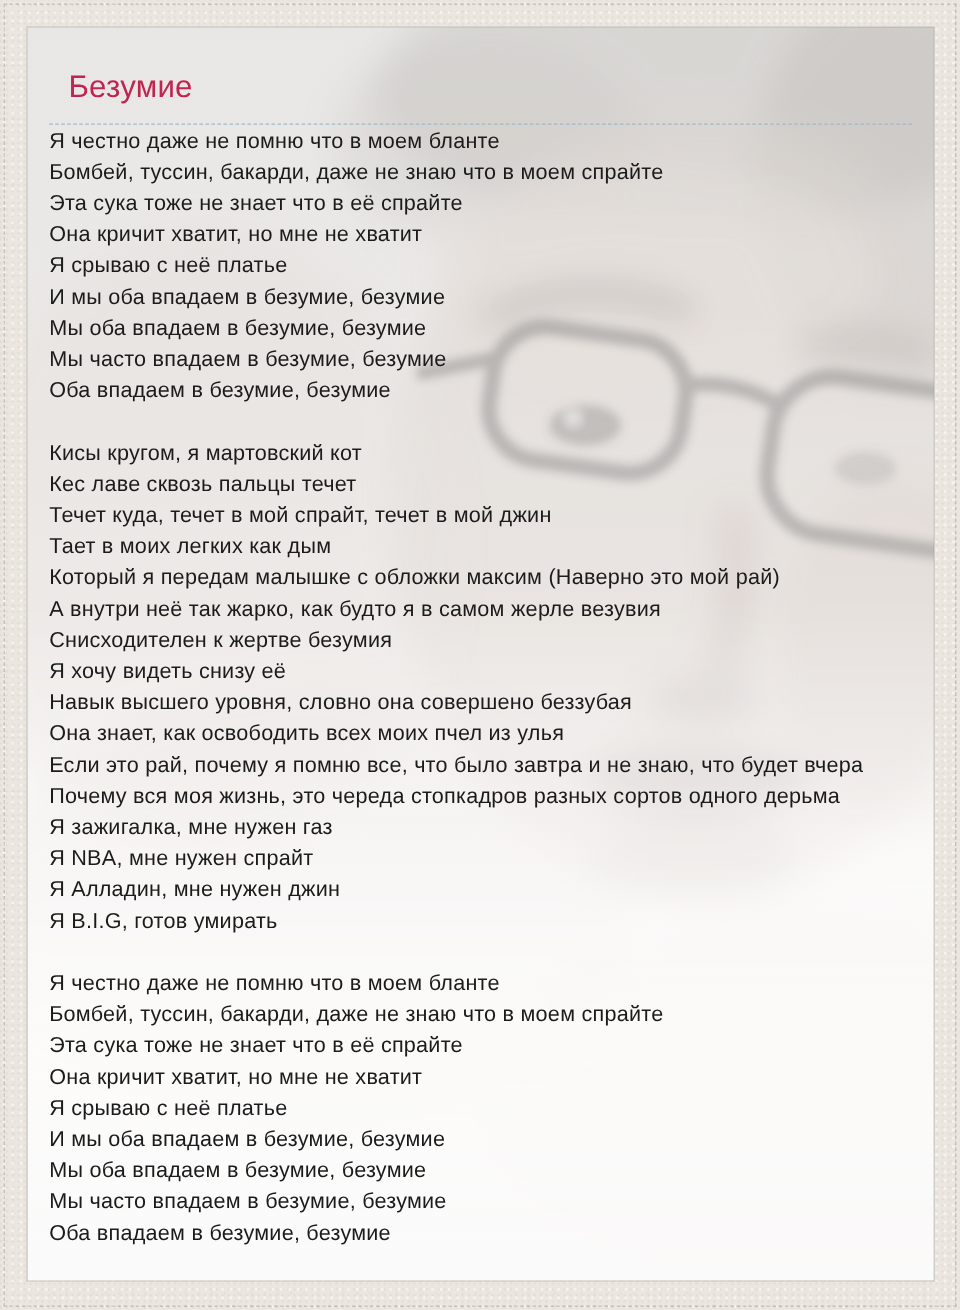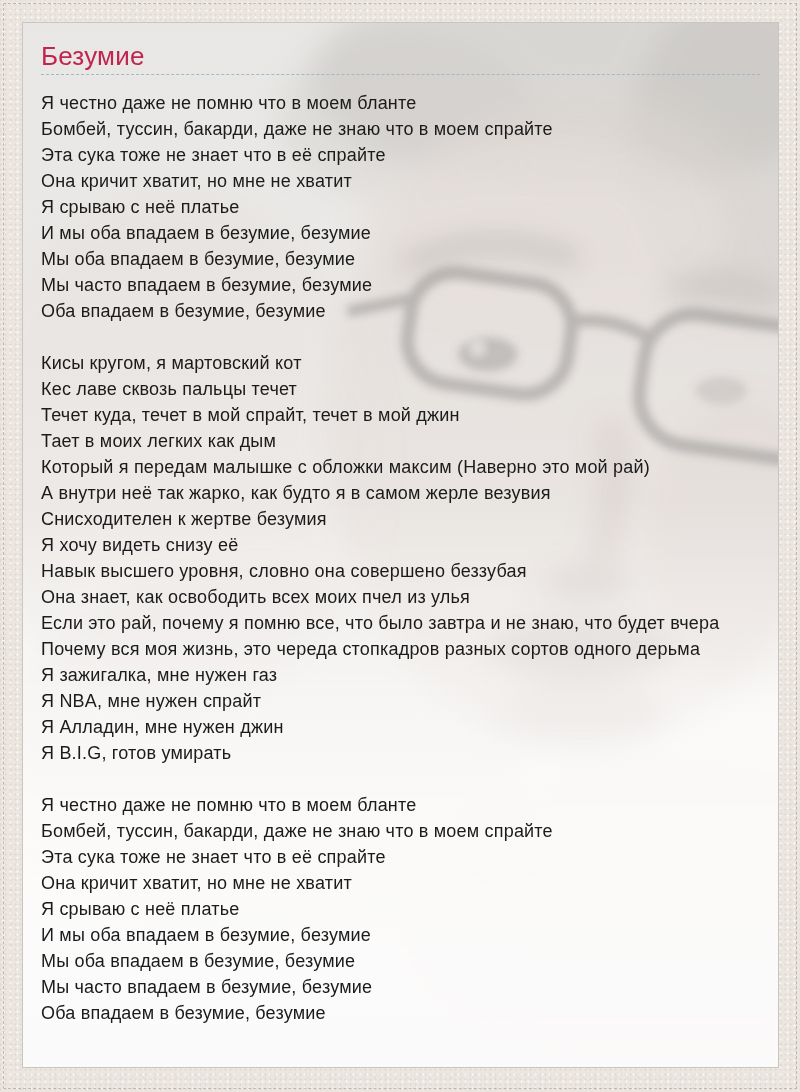--- a/index.html
+++ b/index.html
@@ -42,21 +42,21 @@
     position:absolute;inset:0;
     width:100%;height:100%;
     pointer-events:none;
   }
   .card-inner{
     position:relative;
     padding:19px 18px 24px 18px;
     z-index:2;
   }
   .page-title{
-    margin:0;
+    margin:16px;
     font-size:26px;
     line-height:29px;
     font-weight:400;
     color:var(--c-title);
     letter-spacing:.2px;
   }
   .artist-line{
     margin:2px 0 0 0;
     font-size:17px;
     line-height:20px;
@@ -65,21 +65,20 @@
   .artist-line a{
     color:var(--c-link);
     text-decoration:none;
   }
   .header-sep{
     border:0;
     border-bottom:1px dashed var(--c-sep);
     margin:3px 0 0 0;
   }
   .lyrics{
-    margin-top:15px;
     font-size:18px;
     line-height:26px;
     color:var(--c-text);
     letter-spacing:.2px;
   }
   .stanza{margin:0 0 26px 0;}
   .stanza:last-child{margin-bottom:0;}
 </style>
 </head>
 <body>

